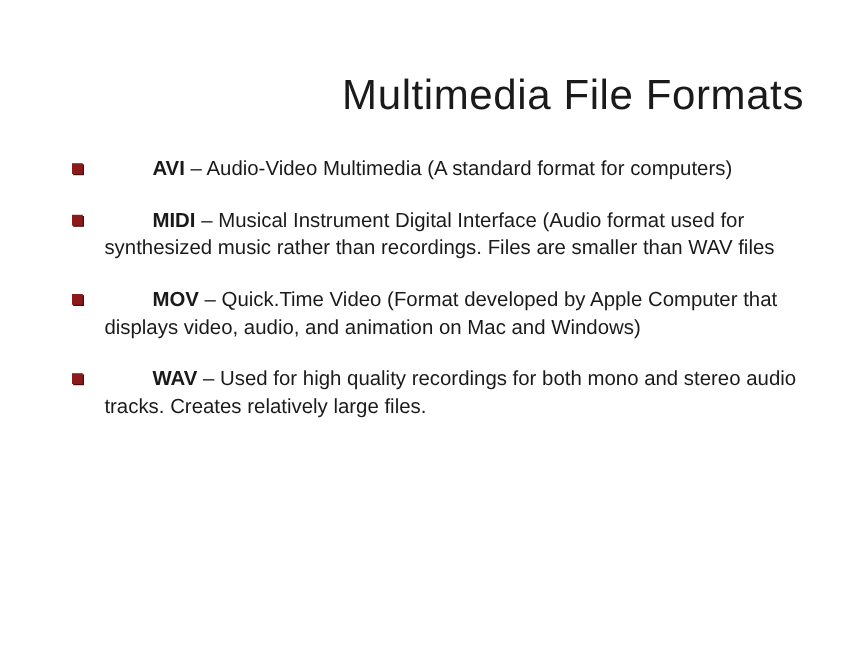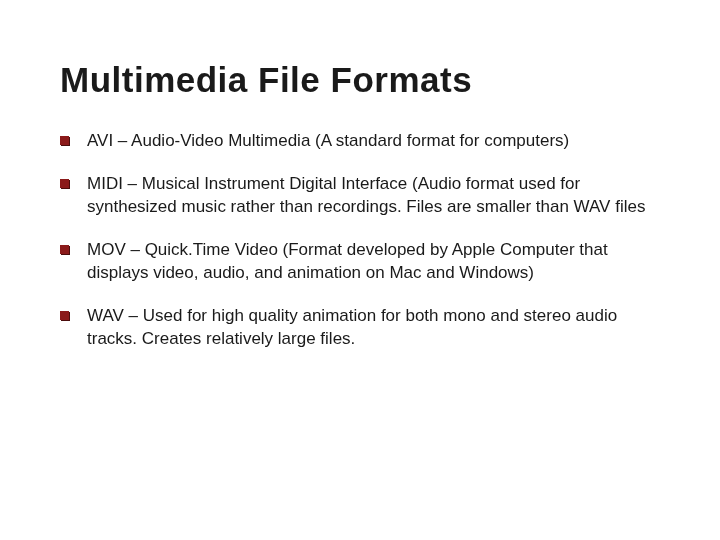--- a/index.html
+++ b/index.html
@@ -6,23 +6,24 @@
     body {
       width: 720px;
       height: 540px;
       background: #ffffff;
       font-family: Verdana, Geneva, sans-serif;
       padding: 60px 50px 40px 60px;
       color: #1a1a1a;
     }
     .title {
       font-size: 35px;
-      font-weight: bold;
+      font-weight: normal;
       margin-bottom: 30px;
       letter-spacing: 0.5px;
+      text-align: right;
     }
     .bullet-list {
       list-style: none;
     }
     .bullet-item {
       display: flex;
       align-items: flex-start;
       margin-bottom: 20px;
       line-height: 1.35;
     }
@@ -33,21 +34,22 @@
       box-shadow: 1px 1px 0 #4a0d0d;
       flex-shrink: 0;
       margin-top: 6px;
       margin-right: 18px;
     }
     .bullet-text {
       font-size: 17px;
       flex: 1;
     }
     .bullet-text b {
-      font-weight: normal;
+      font-weight: bold;
+      margin-left: 40px;
     }
   </style>
 </head>
 <body>
 
 <h1 class="title">Multimedia File Formats</h1>
 
 <ul class="bullet-list">
   <li class="bullet-item">
     <span class="bullet-marker"></span>
@@ -63,16 +65,16 @@
   </li>
   <li class="bullet-item">
     <span class="bullet-marker"></span>
     <span class="bullet-text">
       <b>MOV</b><span> – Quick.Time Video (Format developed by Apple Computer that displays video, audio, and animation on Mac and Windows)</span>
     </span>
   </li>
   <li class="bullet-item">
     <span class="bullet-marker"></span>
     <span class="bullet-text">
-      <b>WAV</b><span> – Used for high quality animation for both mono and stereo audio tracks.  Creates relatively large files.</span>
+      <b>WAV</b><span> – Used for high quality recordings for both mono and stereo audio tracks.  Creates relatively large files.</span>
     </span>
   </li>
 </ul>
 
 </body></html>

